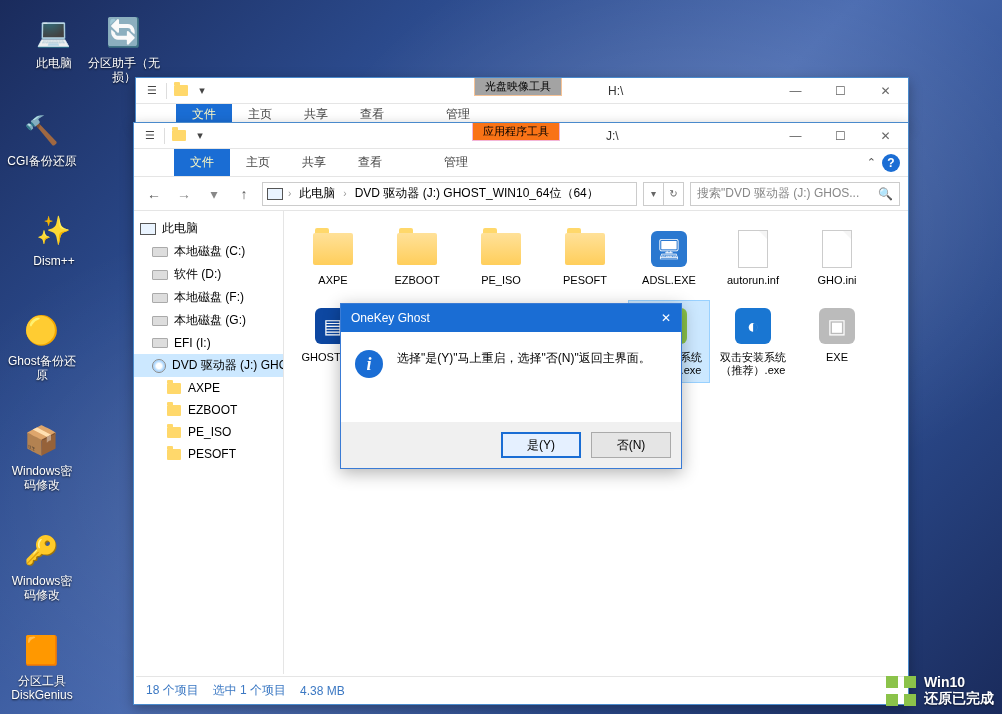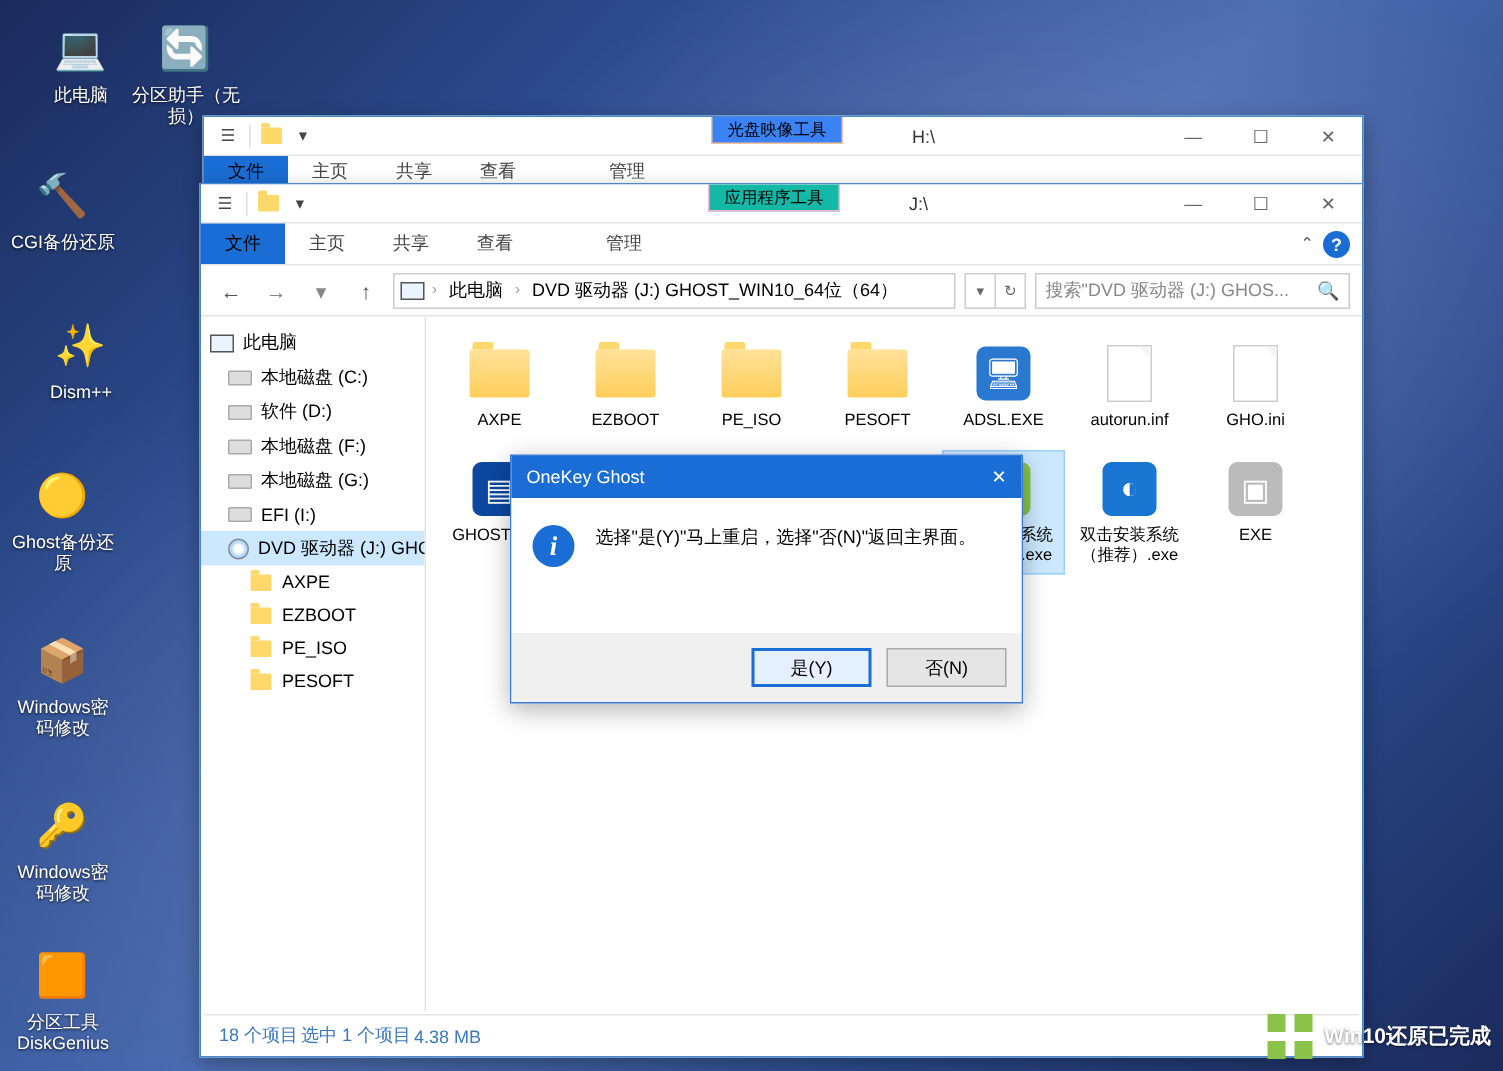--- a/index.html
+++ b/index.html
@@ -20,28 +20,28 @@
 
 .window {
   position: absolute; background: #fff; border: 1px solid #4a8acc;
   box-shadow: 0 4px 12px rgba(0,0,0,0.3);
 }
 .title-strip { height: 26px; display: flex; align-items: center; padding-left: 6px; background: #fff; border-bottom: 1px solid #e5e5e5; position: relative; }
 .title-strip .qat { display: flex; gap: 1px; align-items: center; }
 .title-strip .qat-btn { width: 20px; height: 20px; display: flex; align-items: center; justify-content: center; font-size: 11px; color: #444; }
 .title-strip .qat-sep { width: 1px; height: 16px; background: #ddd; margin: 0 3px; }
 .title-strip .ctx-tool { position: absolute; top: 0; font-size: 11px; text-align: center; padding: 1px 10px; border: 1px solid; border-top: none; }
-.title-strip .ctx-orange { background: #3b82f6; border-color: #f5c296; }
-.title-strip .ctx-pink { background: #14b8a6; border-color: #f3b5d8; }
+.title-strip .ctx-orange { background: #a3a3a3; border-color: #f5c296; }
+.title-strip .ctx-pink { background: #f97316; border-color: #f3b5d8; }
 .title-strip .pathlabel { margin-left: 20px; font-size: 12px; color: #333; }
 .title-strip .winctrl { position: absolute; right: 0; top: 0; display: flex; }
 .title-strip .winctrl div { width: 45px; height: 26px; display: flex; align-items: center; justify-content: center; font-size: 12px; color: #666; }
 
 .ribbon-tabs { height: 28px; display: flex; align-items: stretch; font-size: 12px; position: relative; border-bottom: 1px solid #e5e5e5; }
-.ribbon-tabs .file-tab { background: #1a6dd4; color: #000000; padding: 0 16px; display: flex; align-items: center; }
+.ribbon-tabs .file-tab { background: #1a6dd4; color: #fef9c3; padding: 0 16px; display: flex; align-items: center; margin-left: 40px; }
 .ribbon-tabs .tab { padding: 0 16px; display: flex; align-items: center; color: #444; }
 .ribbon-tabs .help { position: absolute; right: 8px; display: flex; align-items: center; gap: 6px; height: 100%; }
 .ribbon-tabs .help .chev { font-size: 11px; color: #555; }
 .ribbon-tabs .help .q { width: 18px; height: 18px; border-radius: 50%; background: #1a6dd4; color: #fff; display: flex; align-items: center; justify-content: center; font-size: 12px; font-weight: bold; }
 
 .nav-row { height: 34px; display: flex; align-items: center; gap: 6px; padding: 0 8px; border-bottom: 1px solid #e5e5e5; font-size: 12px; }
 .nav-row .nav-btn { width: 24px; height: 24px; display: flex; align-items: center; justify-content: center; color: #888; font-size: 14px; }
 .nav-row .nav-btn.active { color: #555; }
 .breadcrumb { flex: 1; height: 24px; border: 1px solid #ccc; display: flex; align-items: center; padding: 0 4px; gap: 2px; }
 .breadcrumb span { padding: 0 3px; }
@@ -67,39 +67,39 @@
 .file-item { width: 82px; text-align: center; font-size: 11px; padding: 4px; border: 1px solid transparent; }
 .file-item.sel { background: #cce8ff; border-color: #99d1ff; }
 .file-item .fi-img { width: 48px; height: 42px; margin: 0 auto 4px; display: flex; align-items: center; justify-content: center; }
 .file-item .fi-lbl { line-height: 1.2; word-break: break-all; }
 .big-folder { width: 40px; height: 32px; background: linear-gradient(#ffe199, #ffce5b); border-radius: 2px; position: relative; }
 .big-folder::before { content: ""; position: absolute; top: -5px; left: 2px; width: 14px; height: 5px; background: #ffd86b; border-radius: 2px 2px 0 0; }
 .exe-ic { width: 36px; height: 36px; border-radius: 6px; display: flex; align-items: center; justify-content: center; font-size: 20px; }
 .doc-ic { width: 30px; height: 38px; background: #fff; border: 1px solid #ccc; position: relative; }
 .doc-ic::after { content: ""; position: absolute; top: 0; right: 0; border-style: solid; border-width: 0 8px 8px 0; border-color: transparent #f5f5f5 transparent transparent; }
 
-.statusbar { position: absolute; bottom: 0; left: 2px; right: 2px; height: 28px; display: flex; align-items: center; gap: 2px; padding: 0 10px; font-size: 12px; color: #3b78c3; border-top: 1px solid #e5e5e5; }
+.statusbar { position: absolute; bottom: 0; left: 2px; right: 2px; height: 28px; display: flex; align-items: center; gap: 14px; padding: 0 10px; font-size: 12px; color: #3b78c3; border-top: 1px solid #e5e5e5; }
 
 .dialog {
   position: absolute; left: 340px; top: 303px; width: 342px;
   background: #f0f0f0; border: 1px solid #3a7bd5;
   box-shadow: 0 4px 16px rgba(0,0,0,0.3); z-index: 50;
 }
 .dialog-title { background: #1a6dd4; color: #fff; height: 28px; display: flex; align-items: center; padding: 0 10px; font-size: 12px; justify-content: space-between; }
 .dialog-body { background: #fff; padding: 18px 14px 14px; display: flex; gap: 14px; font-size: 12px; min-height: 90px; }
 .dialog-body .info-ic { width: 28px; height: 28px; border-radius: 50%; background: #1a6dd4; color: #fff; display: flex; align-items: center; justify-content: center; font-size: 18px; font-weight: bold; flex-shrink: 0; font-style: italic; font-family: Georgia, serif; }
 .dialog-body .msg p { margin-bottom: 12px; line-height: 1.4; }
 .dialog-btns { background: #f0f0f0; padding: 10px; display: flex; justify-content: flex-end; gap: 10px; }
 .dialog-btns button { width: 80px; height: 26px; border: 1px solid #aaa; background: #e5e5e5; font-size: 12px; }
 .dialog-btns button.primary { border: 2px solid #1a6dd4; background: #e5f0ff; }
 
 .watermark { position: absolute; right: 8px; bottom: 8px; display: flex; align-items: center; gap: 8px; color: #fff; font-size: 14px; font-weight: bold; text-shadow: 0 1px 2px rgba(0,0,0,0.6); }
 .watermark .wm-logo { width: 30px; height: 30px; position: relative; }
 .watermark .wm-logo .sq { position: absolute; width: 12px; height: 12px; background: #8bc34a; }
-.watermark .wm-text { display: flex; flex-direction: row; line-height: 1.1; }
+.watermark .wm-text { display: flex; flex-direction: column; line-height: 1.1; }
 </style>
 </head>
 <body>
 
 <div id="desktop-icons">
     <div class="desktop-icon" style="left: 18px; top: 12px;">
       <div class="icon-img">💻</div>
       <div class="label">此电脑</div>
     </div>
     <div class="desktop-icon" style="left: 88px; top: 12px;">

